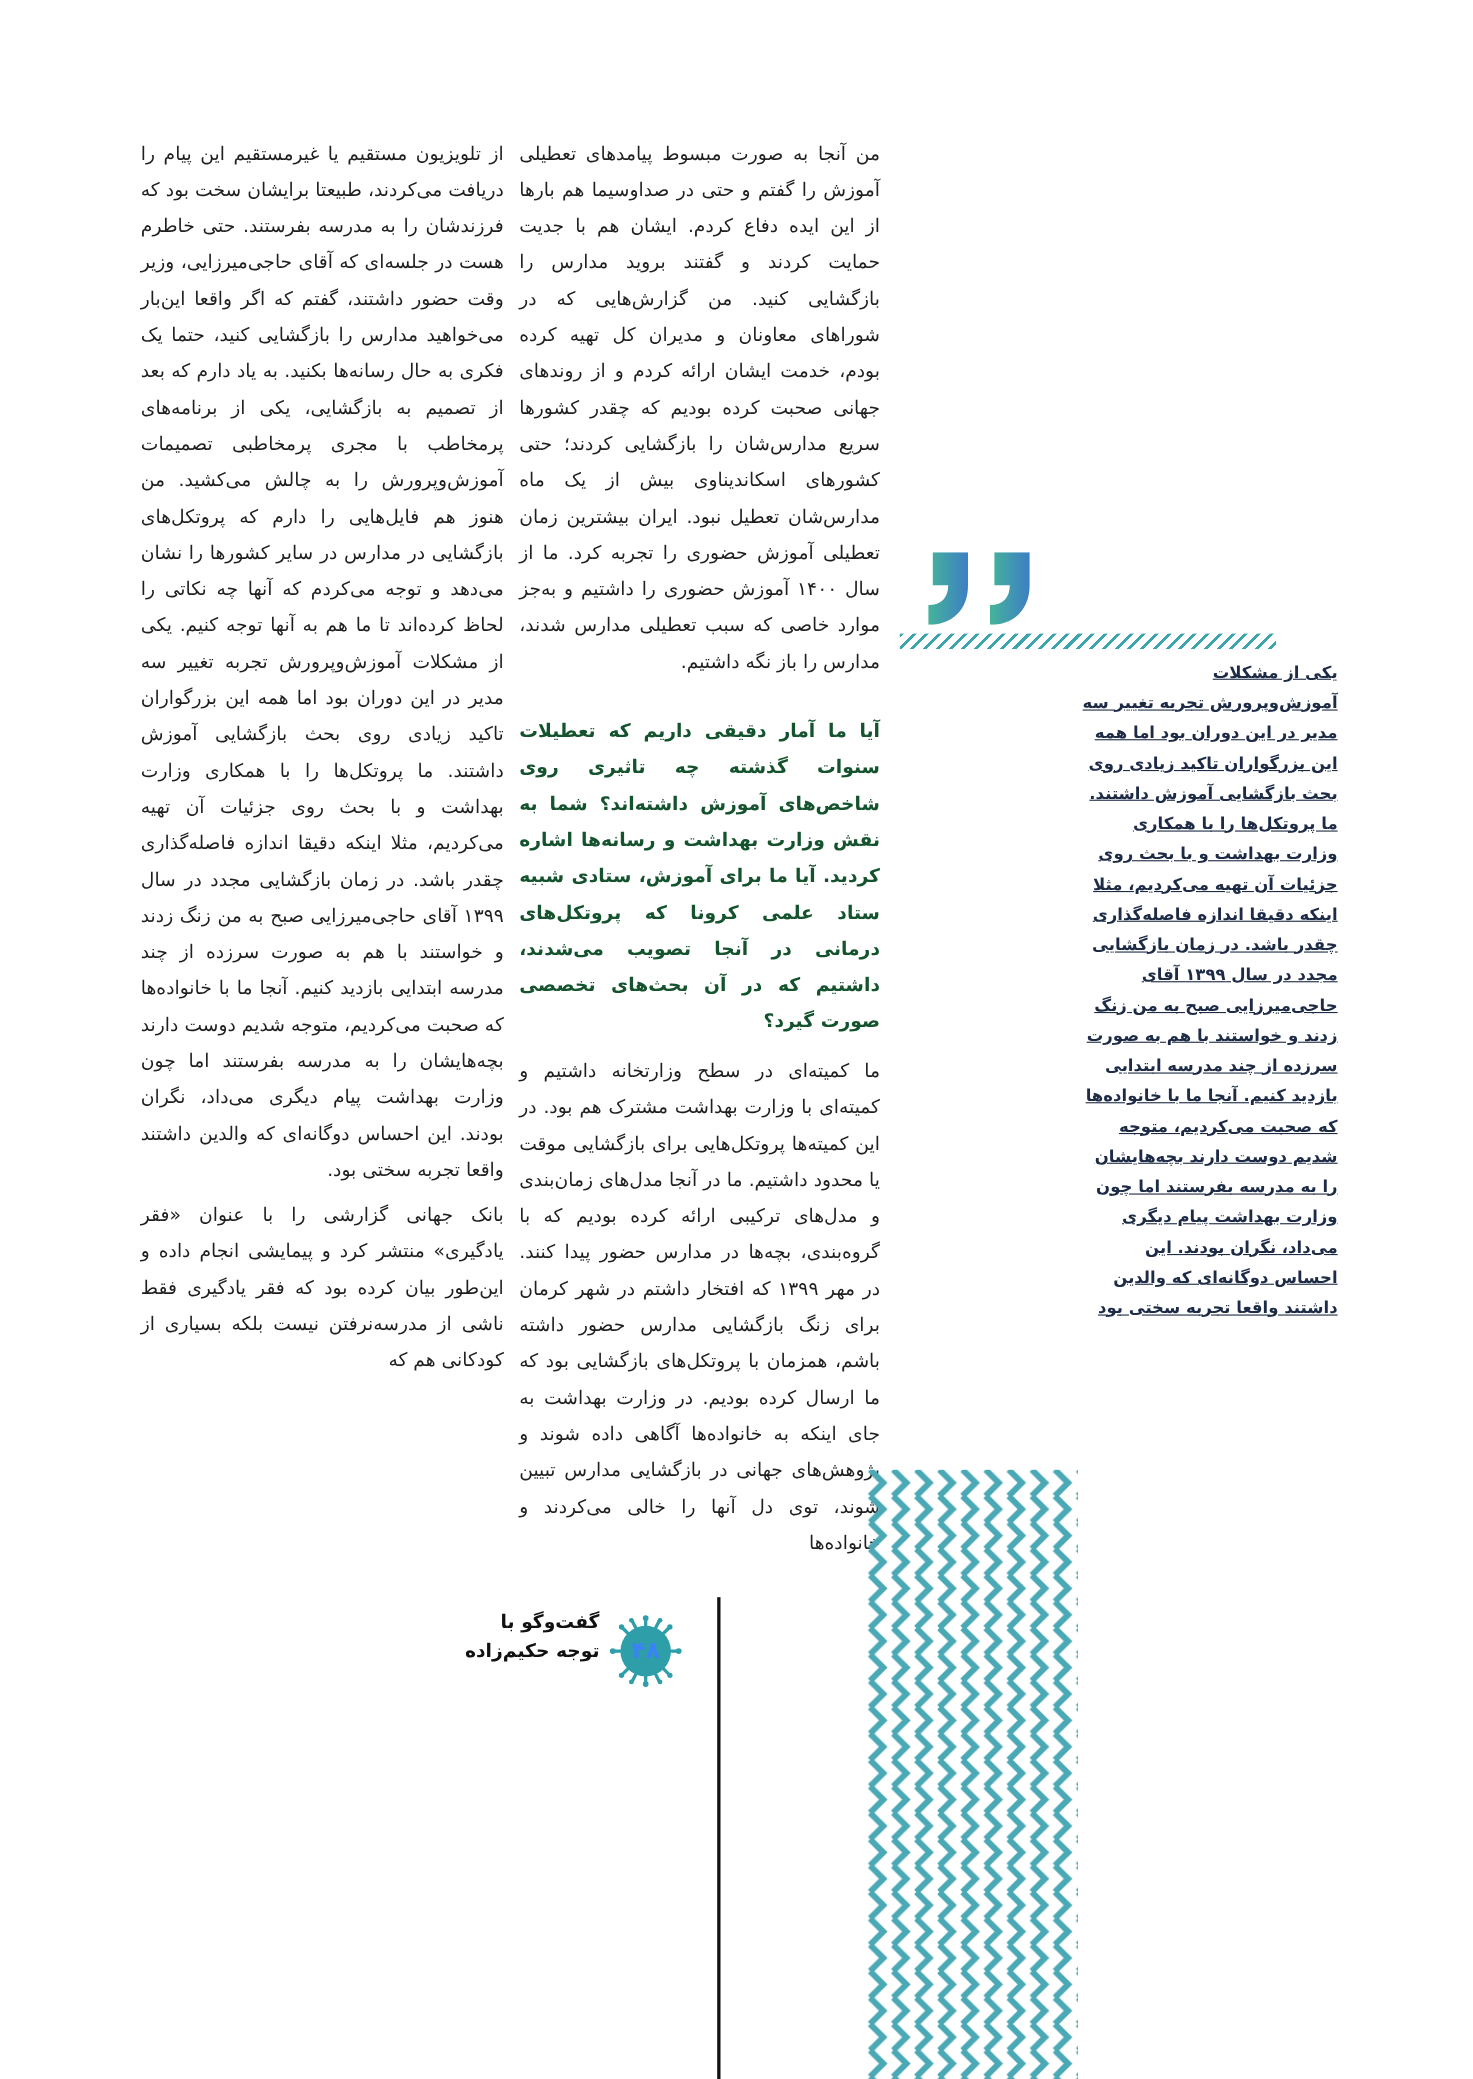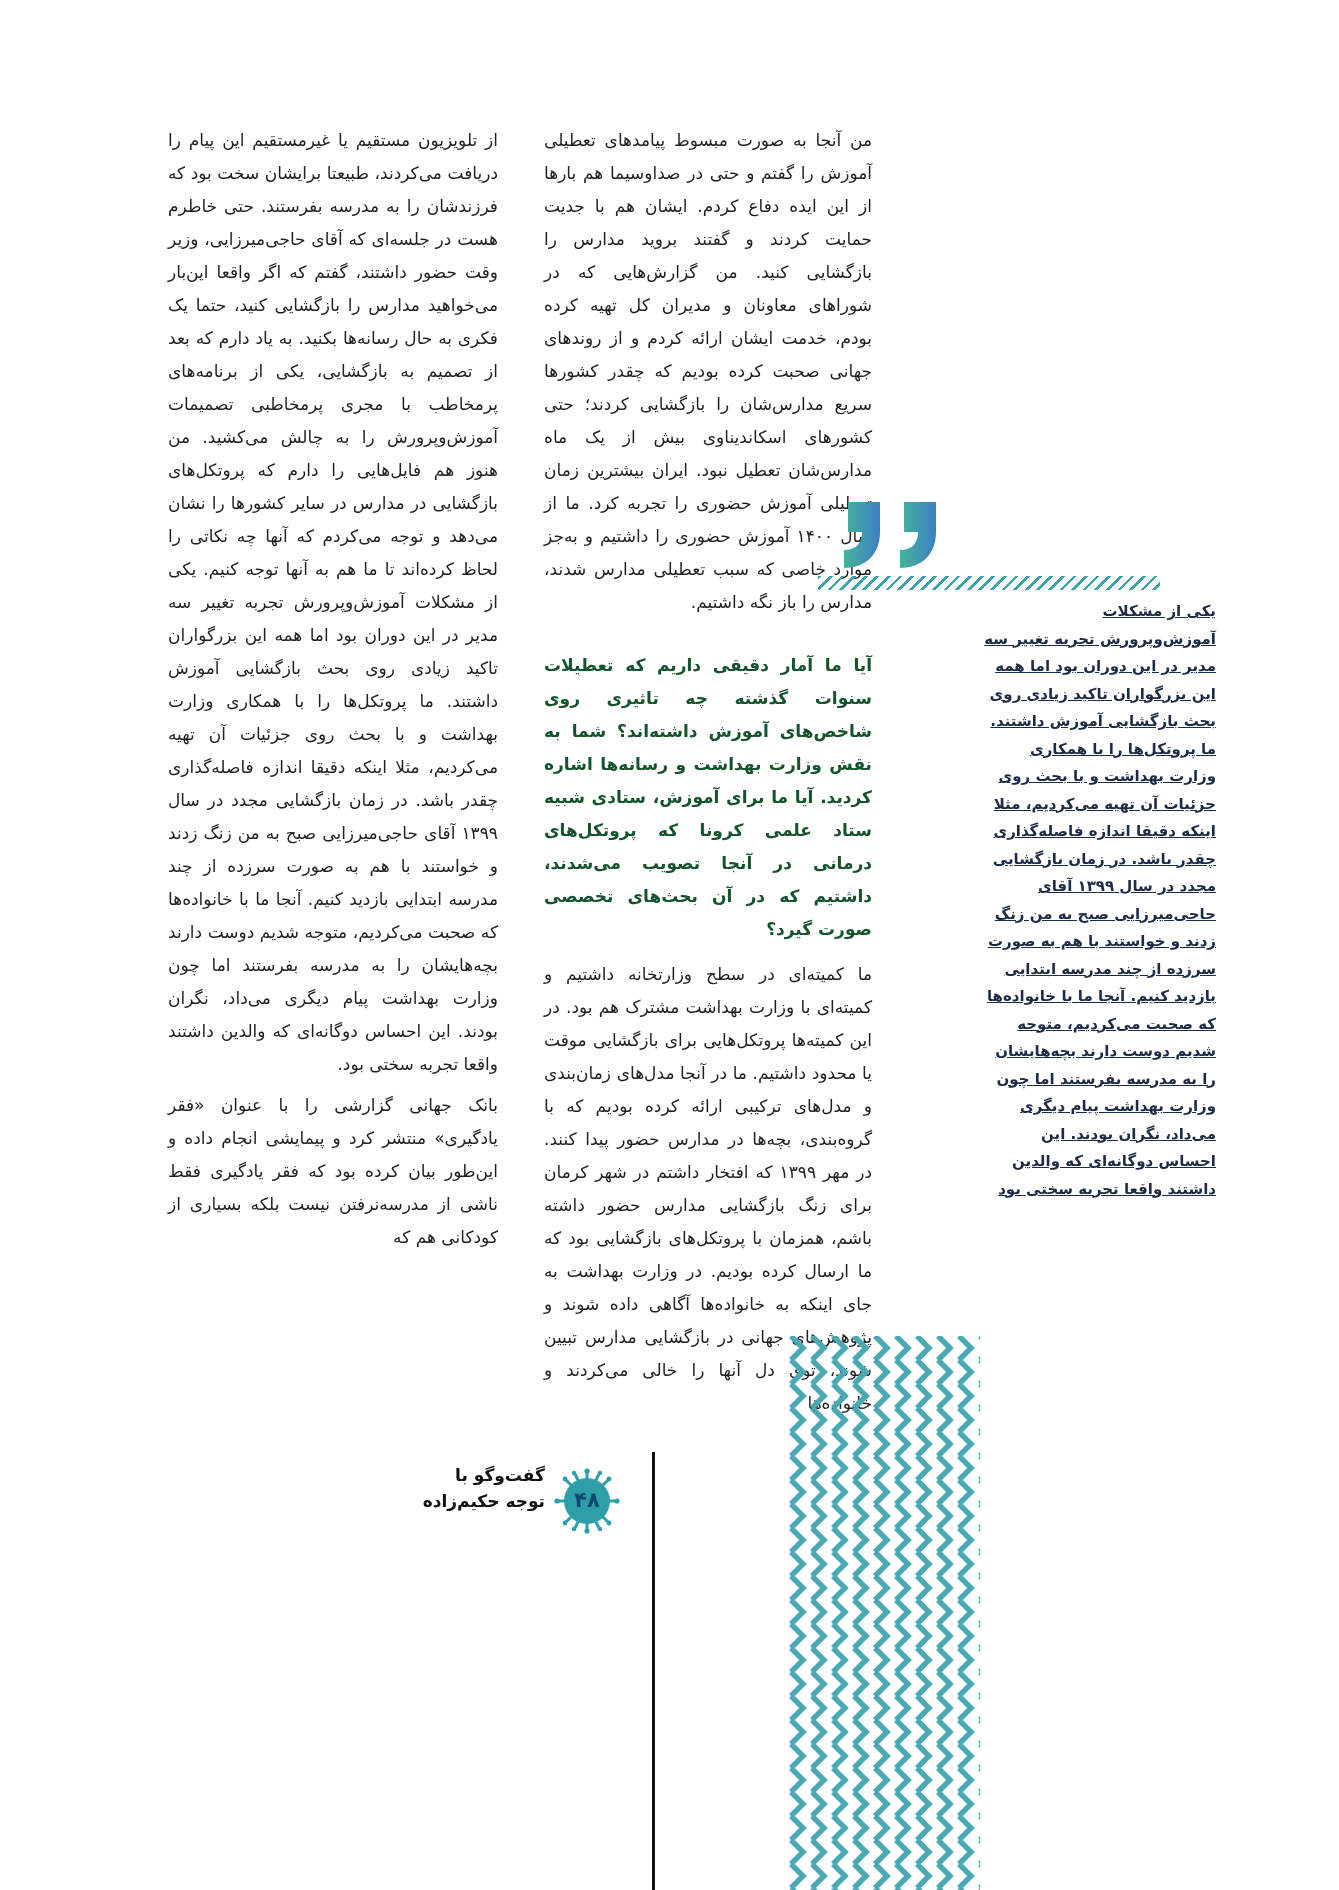--- a/index.html
+++ b/index.html
@@ -15,23 +15,22 @@
   
   .body-col {
     position: absolute;
     top: 124px;
     text-align: justify;
     text-justify: inter-word;
     font-size: 17px;
     line-height: 33px;
     color: #1f1f1f;
     letter-spacing: 0;
-    margin-left: 40px;
-  }
-  .col-first  { left: 504px; width: 328px; }
+  }
+  .col-first  { left: 472px; width: 328px; }
   .col-second { left: 128px; width: 330px; }
   .body-col p { margin: 0; }
   .body-col p + p { margin-top: 8px; }
   .question {
     color: #14532d;
     font-weight: bold;
     margin-top: 30px !important;
     margin-bottom: 12px !important;
   }
   
@@ -91,21 +90,21 @@
     top: 1468px;
     width: 66px;
     height: 66px;
   }
   .page-badge .num {
     position: absolute;
     inset: 0;
     display: flex;
     align-items: center;
     justify-content: center;
-    color: #0c4a6e;
+    color: #3b82f6;
     font-size: 21px;
     font-weight: bold;
     padding-bottom: 2px;
   }
   .footer-rule {
     position: absolute;
     left: 652px;
     top: 1452px;
     width: 3px;
     height: 438px;

